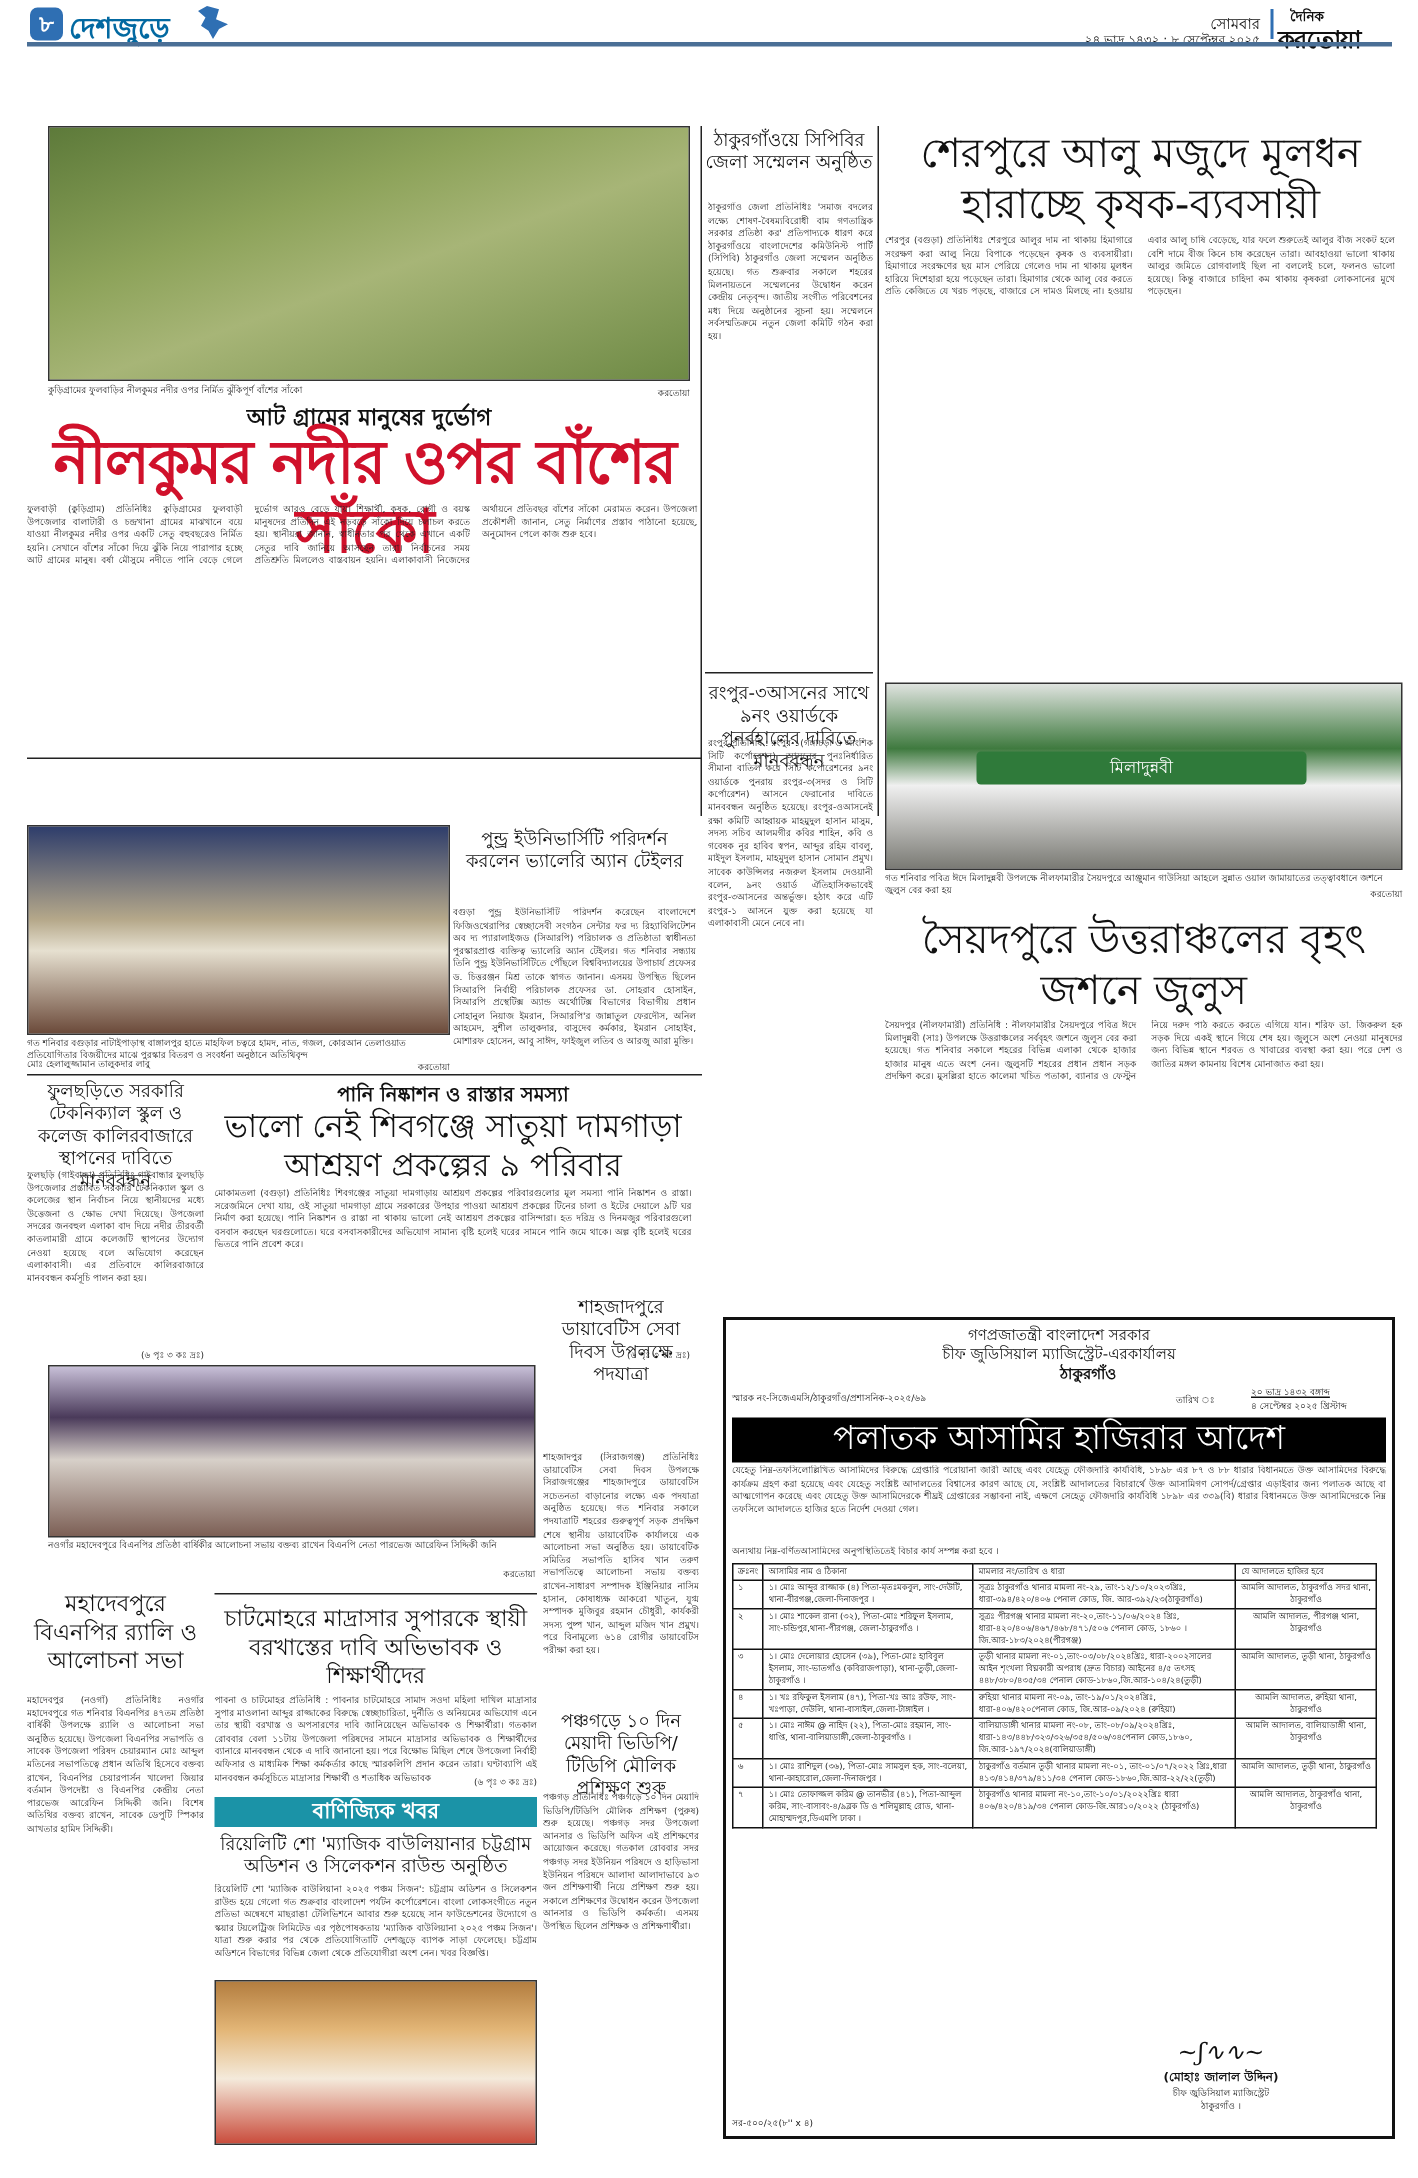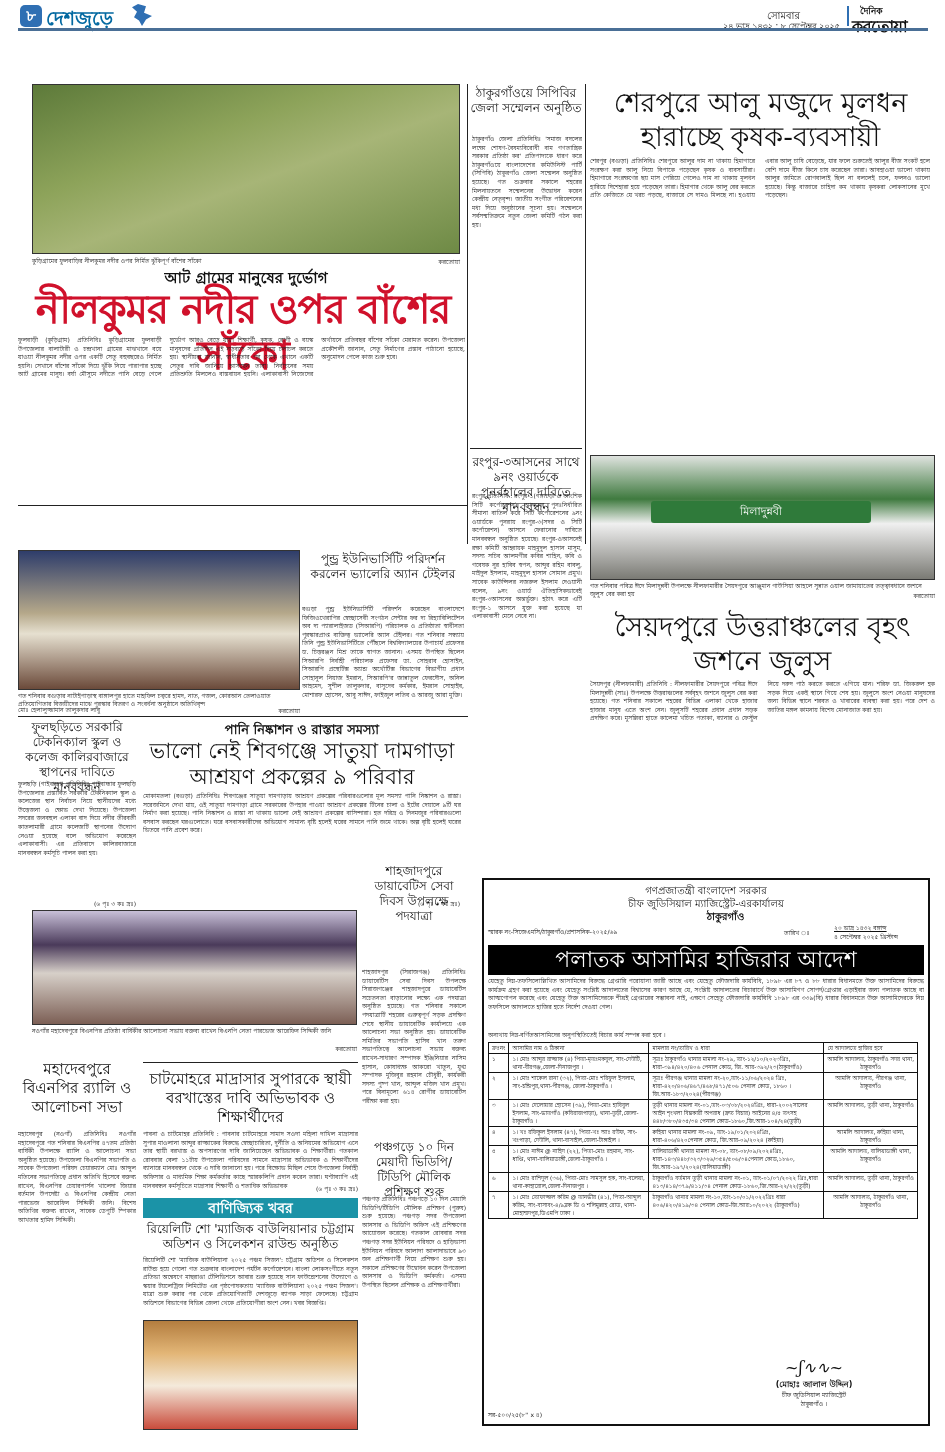--- a/index.html
+++ b/index.html
@@ -2,21 +2,21 @@
 <html><head>
 <meta charset="utf-8">
 <style>
   * { box-sizing: border-box; margin: 0; padding: 0; }
   body { width: 945px; height: 1452px; background: #fff; font-family: "DejaVu Sans", sans-serif; color: #111; position: relative; overflow: hidden; }
   .abs { position: absolute; }
   .masthead { left: 0; top: 0; width: 945px; height: 30px; }
   .logo-badge { left: 20px; top: 5px; width: 22px; height: 22px; background: #2f6fb3; border-radius: 5px; color: #fff; font-weight: bold; font-size: 15px; text-align: center; line-height: 22px; }
   .section-name { left: 46px; top: 4px; font-size: 19px; font-weight: bold; color: #0369a1; }
   .map-icon { left: 132px; top: 4px; width: 20px; height: 22px; background: #2f6fb3; clip-path: polygon(30% 0,70% 10%,60% 40%,100% 55%,70% 70%,50% 100%,35% 75%,10% 60%,25% 35%,0 15%); }
-  .dayname { left: 660px; top: 8px; width: 140px; text-align: right; font-size: 10px; }
+  .dayname { left: 700px; top: 8px; width: 140px; text-align: right; font-size: 10px; }
   .datestr { left: 600px; top: 20px; width: 240px; text-align: right; font-size: 8px; }
   .mast-vline { left: 847px; top: 6px; width: 2px; height: 20px; background: #2f6fb3; }
   .paper-small { left: 860px; top: 4px; font-size: 9px; font-weight: bold; }
   .paper-name { left: 852px; top: 14px; font-size: 16px; font-weight: bold; letter-spacing: -0.5px; }
   .mast-rule { left: 18px; top: 28px; width: 910px; height: 3px; background: #4a6f96; }
 
   .photo { background: linear-gradient(160deg,#5d7a3a 0%,#8da35a 35%,#a7b577 55%,#6e8a45 100%); border: 1px solid #333; }
   .photo.people { background: linear-gradient(180deg,#2e3d6b 0%,#b5a88a 45%,#e6e0d0 60%,#6b4a3a 100%); }
   .photo.rally { background: linear-gradient(180deg,#dfe3df 0%,#3f7a3f 35%,#f0f0f0 55%,#7a7a74 100%); }
   .photo.stage { background: linear-gradient(180deg,#c8c0d8 0%,#4a3a5a 30%,#d7d0c9 55%,#7c5f55 100%); }

